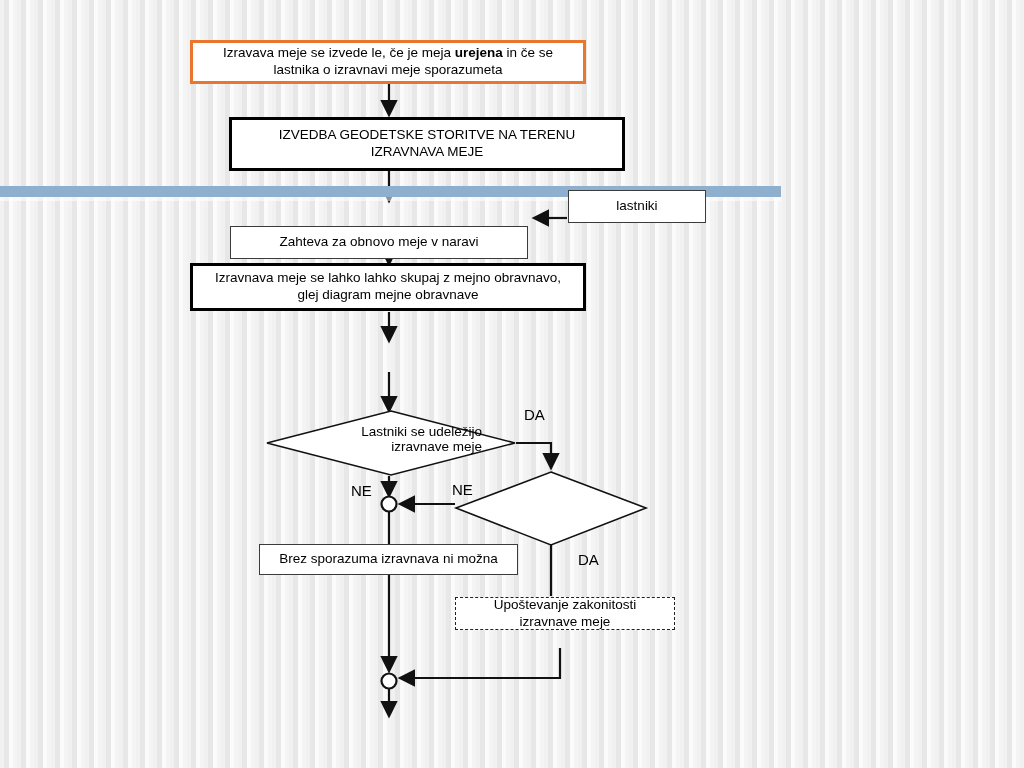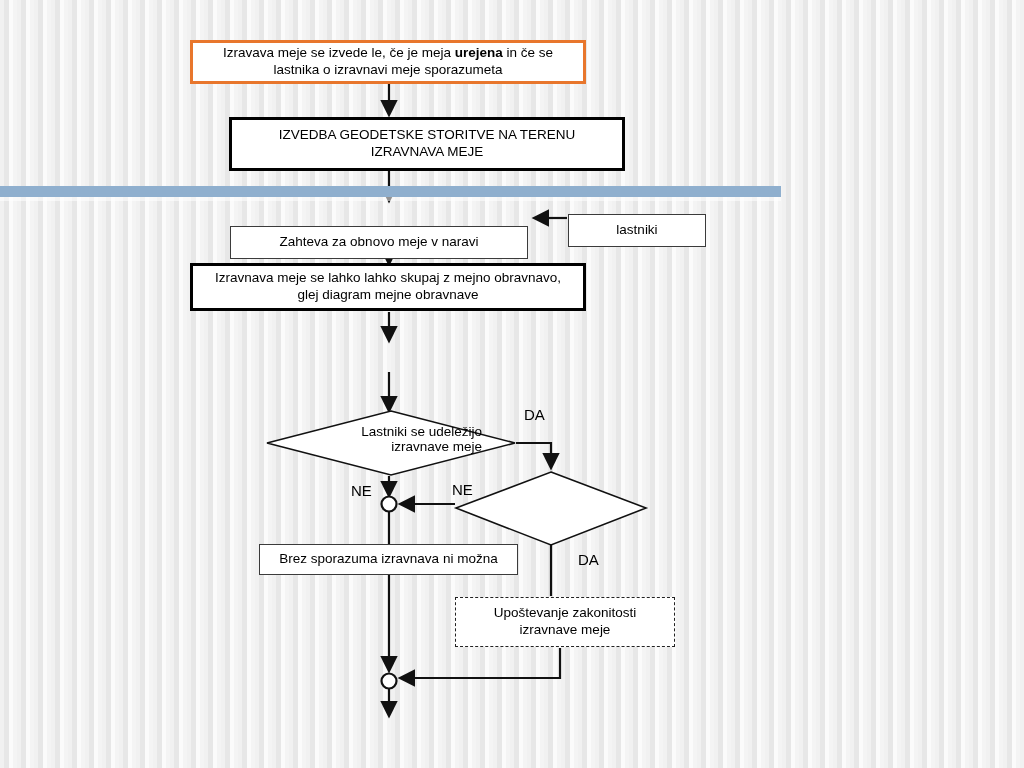--- a/index.html
+++ b/index.html
@@ -139,21 +139,21 @@
     <span class="node-text">
       <span>IZVEDBA GEODETSKE STORITVE NA TERENU</span><br>
       <span>IZRAVNAVA MEJE</span>
     </span>
   </div>
 
   <div class="node thin fs14" style="left:230px; top:202px; width:298px; height:33px;margin-top:24px;">
     <span class="node-text">Zahteva za obnovo meje v naravi</span>
   </div>
 
-  <div class="node thin fs14" style="left:568px; top:214px; width:138px; height:33px;">
+  <div class="node thin fs14" style="left:568px; top:190px; width:138px; height:33px;">
     <span class="node-text">lastniki</span>
   </div>
 
   <div class="node thick fs14" style="left:190px; top:263px; width:396px; height:48px;">
     <span class="node-text">
       <span>Izravnava meje se lahko lahko skupaj z mejno obravnavo,</span><br>
       <span>glej diagram mejne obravnave</span>
     </span>
   </div>
 
@@ -166,21 +166,21 @@
 
   <div class="edge-label" style="left:524px; top:406px;">DA</div>
   <div class="edge-label" style="left:351px; top:482px;">NE</div>
   <div class="edge-label" style="left:452px; top:481px;">NE</div>
   <div class="edge-label" style="left:578px; top:551px;">DA</div>
 
   <div class="node thin fs14" style="left:259px; top:544px; width:259px; height:31px;">
     <span class="node-text">Brez sporazuma izravnava ni možna</span>
   </div>
 
-  <div class="node dashed fs14" style="left:455px; top:597px; width:220px; height:50px;">
+  <div class="node dashed fs14" style="left:455px; top:597px; width:220px; height:33px;">
     <span class="node-text">
       <span>Upoštevanje zakonitosti</span><br>
       <span>izravnave meje</span>
     </span>
   </div>
 
 
 </div>
 
 </body></html>

